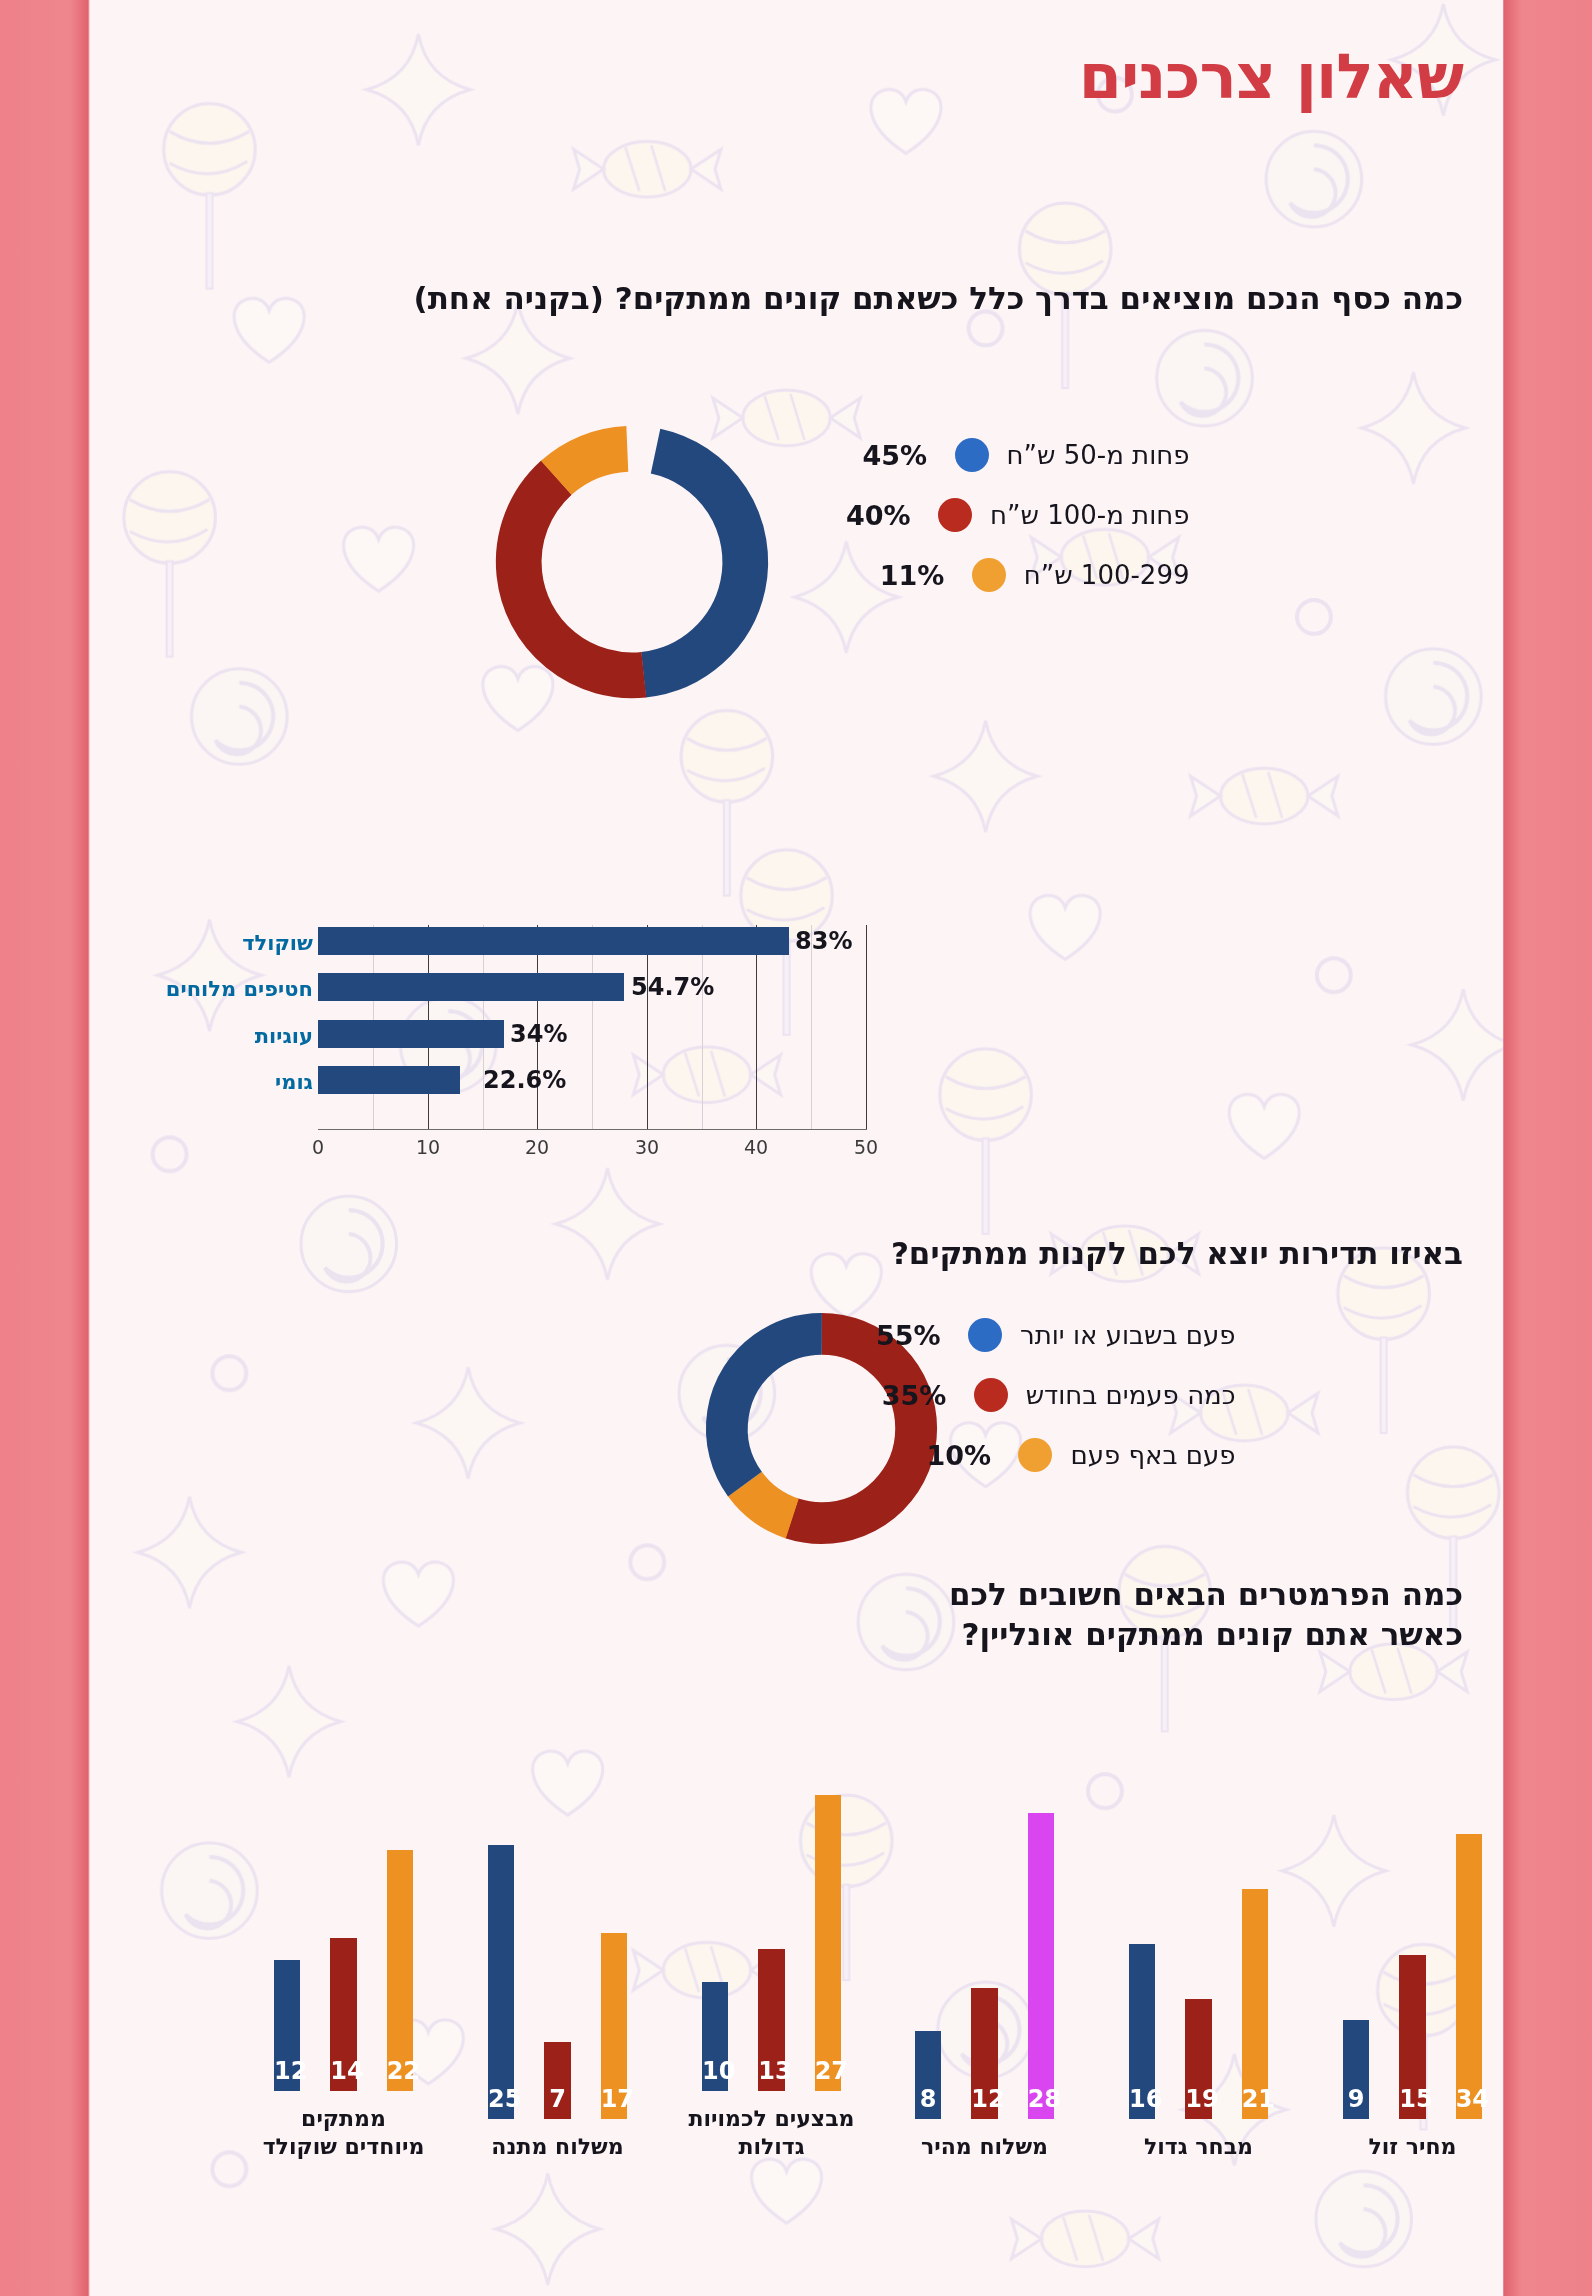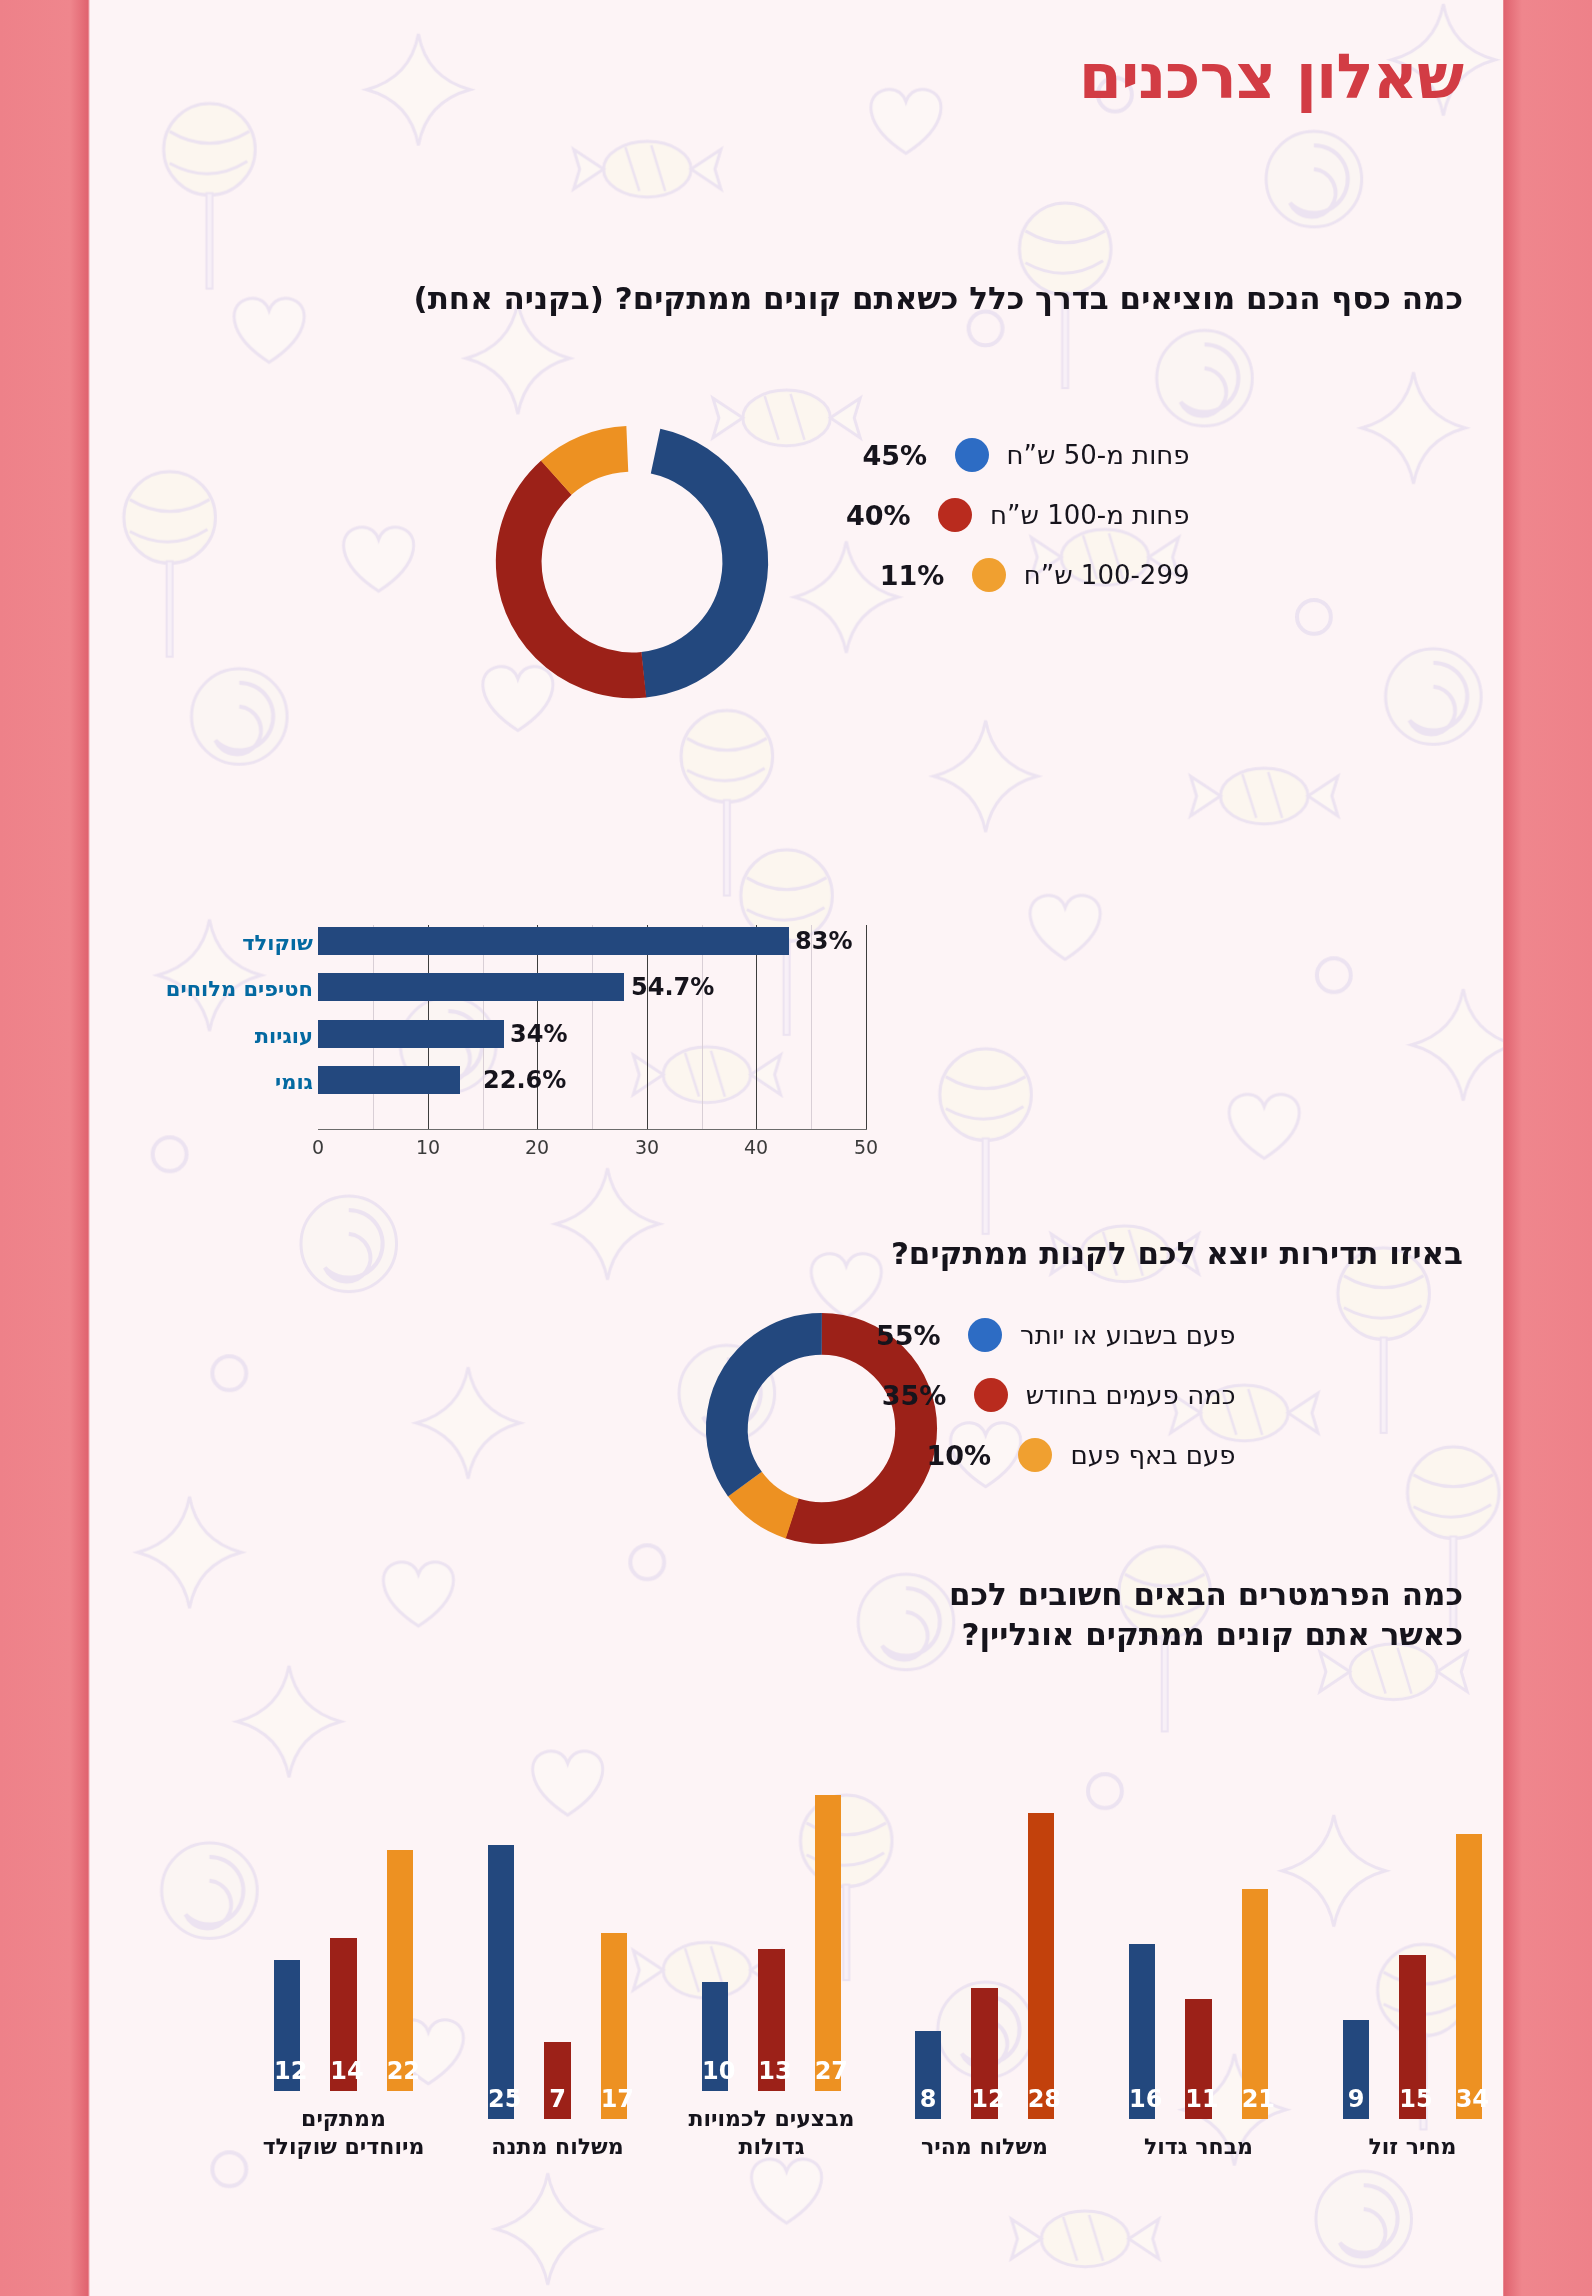--- a/index.html
+++ b/index.html
@@ -347,38 +347,38 @@
             <div class="col-fill" style="background:#23487e;height:88px;">
               <span class="col-num">8</span>
             </div>
           </div>
         <div class="col">
             <div class="col-fill" style="background:#9c2118;height:131px;">
               <span class="col-num">12</span>
             </div>
           </div>
         <div class="col">
-            <div class="col-fill" style="background:#c2410c;height:306px;">
+            <div class="col-fill" style="background:#d946ef;height:306px;">
               <span class="col-num">28</span>
             </div>
           </div>
       </div>
       <div class="grp-label">משלוח מהיר</div>
     </div>
 
     <div class="grp" style="left:915px;bottom:129px;width:169px;">
       <div class="grp-bars">
         <div class="col">
             <div class="col-fill" style="background:#23487e;height:175px;">
               <span class="col-num">16</span>
             </div>
           </div>
         <div class="col">
             <div class="col-fill" style="background:#9c2118;height:120px;">
-              <span class="col-num">11</span>
+              <span class="col-num">19</span>
             </div>
           </div>
         <div class="col">
             <div class="col-fill" style="background:#ed9122;height:230px;">
               <span class="col-num">21</span>
             </div>
           </div>
       </div>
       <div class="grp-label">מבחר גדול</div>
     </div>

